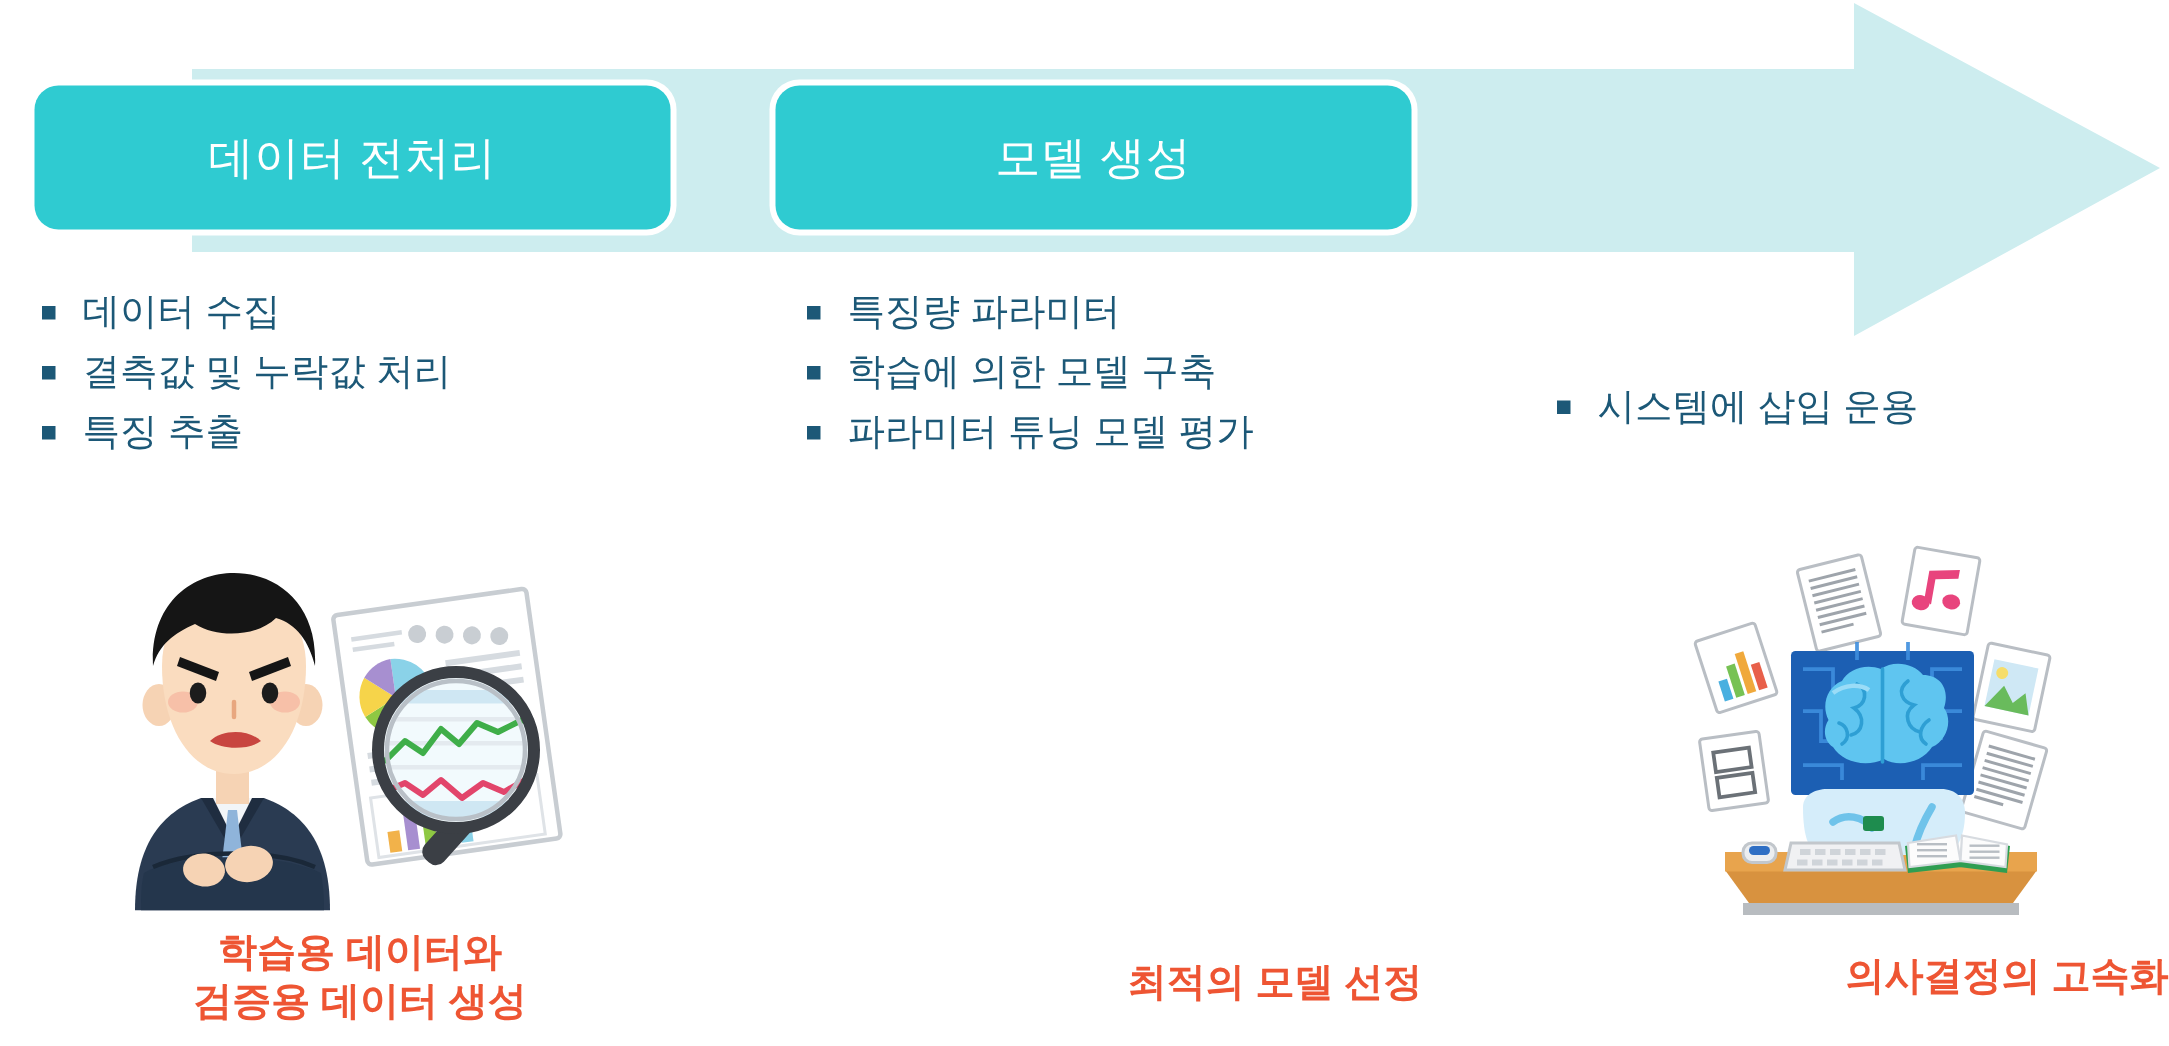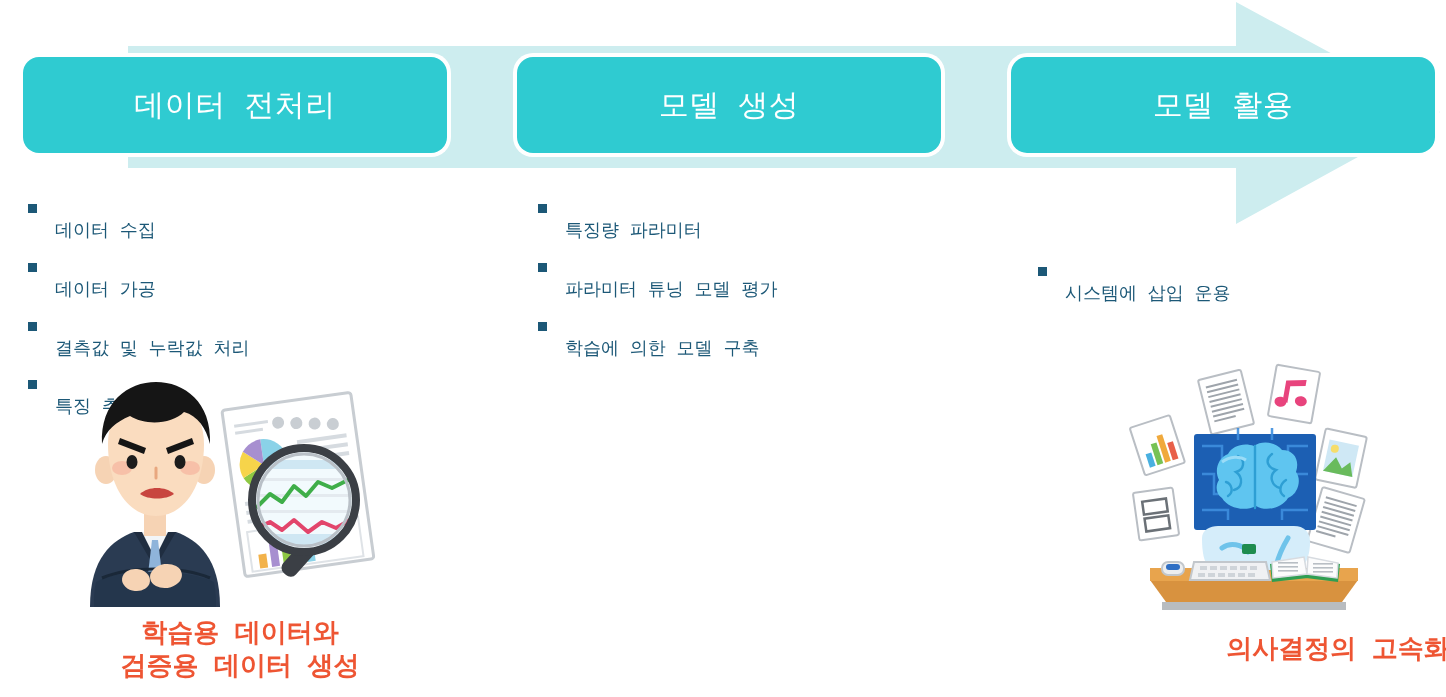--- a/index.html
+++ b/index.html
@@ -2,21 +2,21 @@
 <html><head>
 <meta charset="utf-8">
 <style>
   * { box-sizing: border-box; margin: 0; padding: 0; }
   html, body {
     width: 1446px; height: 697px;
     background: #ffffff;
     font-family: "Liberation Sans", sans-serif;
     overflow: hidden;
   }
-  #slide { position: relative; width: 1446px; height: 569px; background:#fff;font-family:Liberation Mono, monospace; }
+  #slide { position: relative; width: 1446px; height: 569px; background:#fff; }
 
   
   #arrow-banner { position: absolute; left: 0; top: 0; width: 1446px; height: 230px; }
   #arrow-banner svg { display:block; }
 
   
   .phase-box {
     position: absolute;
     height: 96px;
     border-radius: 16px;
@@ -53,23 +53,22 @@
   }
   .bullet-marker {
     width: 9px; height: 9px;
     background: #1C5877;
     margin-top: 12px;
     margin-right: 18px;
     flex: 0 0 auto;
   }
   .bullet-text {
     color: #1C5877;
-    font-size: 18px;
+    font-size: 25px;
     line-height: 1.32;
-    margin-top: 28px;
   }
 
   
   .caption {
     position: absolute;
     color: #EE5533;
     font-size: 26px;
     font-weight: bold;
     line-height: 1.28;
     text-align: center;
@@ -96,34 +95,27 @@
       <path d="M128,46 L1236,46 L1236,2 L1440,112 L1236,224 L1236,168 L128,168 Z" fill="#CDEDEF"></path>
     </svg>
   </div>
 
   <div class="phase-box" id="phase-box-0">
     <span class="phase-box-label">데이터 전처리</span>
   </div>
   <div class="phase-box" id="phase-box-1">
     <span class="phase-box-label">모델 생성</span>
   </div>
-  <div class="phase-box" id="phase-box-2">
-    <span class="phase-box-label">모델 활용</span>
-  </div>
 
   <div class="column" id="column-0">
 
     <div class="bullet-list" id="bullets-0">
       <div class="bullet-item">
         <span class="bullet-marker"></span>
         <span class="bullet-text">데이터 수집</span>
-      </div>
-      <div class="bullet-item">
-        <span class="bullet-marker"></span>
-        <span class="bullet-text">데이터 가공</span>
       </div>
       <div class="bullet-item">
         <span class="bullet-marker"></span>
         <span class="bullet-text">결측값 및 누락값 처리</span>
       </div>
       <div class="bullet-item">
         <span class="bullet-marker"></span>
         <span class="bullet-text">특징 추출</span>
       </div>
     </div>
@@ -241,25 +233,25 @@
 
   <div class="column" id="column-1">
 
     <div class="bullet-list" id="bullets-1">
       <div class="bullet-item">
         <span class="bullet-marker"></span>
         <span class="bullet-text">특징량 파라미터</span>
       </div>
       <div class="bullet-item">
         <span class="bullet-marker"></span>
+        <span class="bullet-text">학습에 의한 모델 구축</span>
+      </div>
+      <div class="bullet-item">
+        <span class="bullet-marker"></span>
         <span class="bullet-text">파라미터 튜닝 모델 평가</span>
-      </div>
-      <div class="bullet-item">
-        <span class="bullet-marker"></span>
-        <span class="bullet-text">학습에 의한 모델 구축</span>
       </div>
     </div>
 
     <div class="illus" id="illus-1">
       <svg viewBox="0 0 272 250" xmlns="http://www.w3.org/2000/svg">
 
         <g transform="rotate(-14 108 40)">
           <rect x="86" y="12" width="44" height="56" rx="2" fill="#fff" stroke="#b9bec4" stroke-width="2"></rect>
           <g fill="#9ea4ab">
             <rect x="92" y="20" width="32" height="2"></rect>
@@ -392,20 +384,21 @@
             <rect x="195" y="209" width="20" height="1.6"></rect>
           </g>
         </g>
         <g>
           <rect x="44" y="200" width="22" height="13" rx="6" fill="#eceef0" stroke="#c2c7cc" stroke-width="2"></rect>
           <rect x="48" y="202" width="14" height="6" rx="3" fill="#2f6fc4"></rect>
         </g>
       </svg>
     </div>
 
+    <div class="caption" id="caption-1">최적의 모델 선정</div>
   </div>
 
   <div class="column" id="column-2">
 
     <div class="bullet-list" id="bullets-2">
       <div class="bullet-item">
         <span class="bullet-marker"></span>
         <span class="bullet-text">시스템에 삽입 운용</span>
       </div>
     </div>

